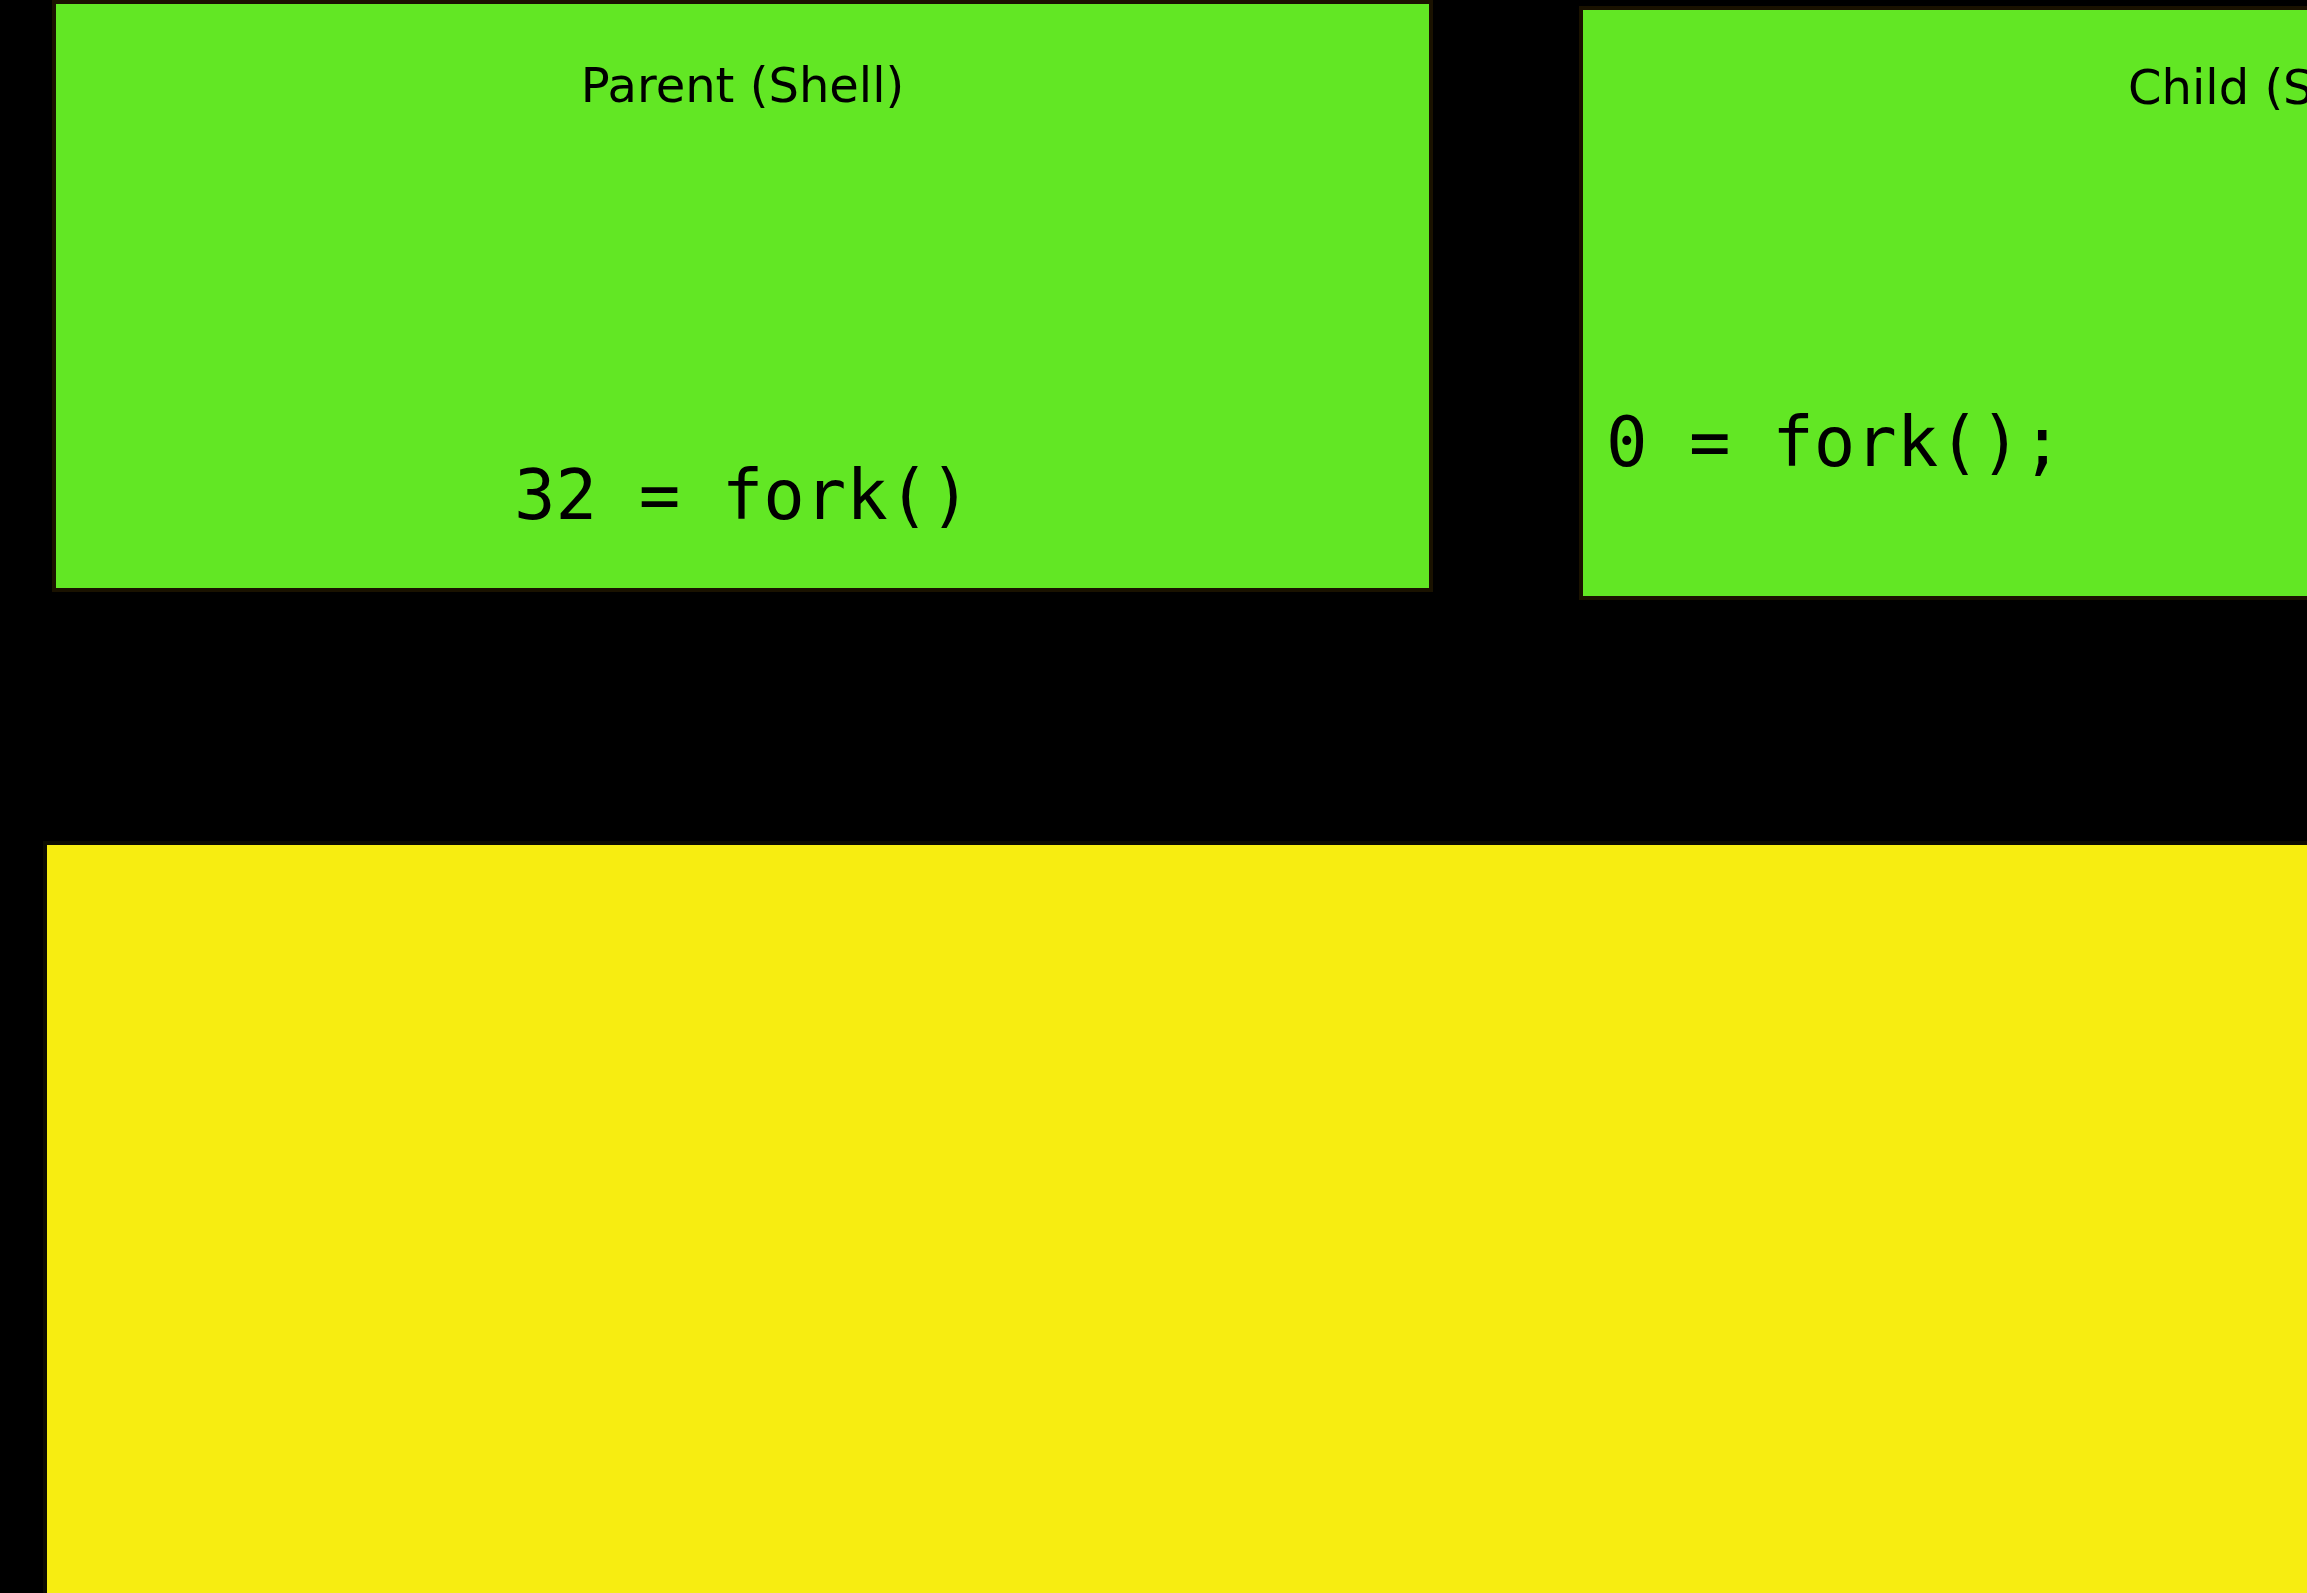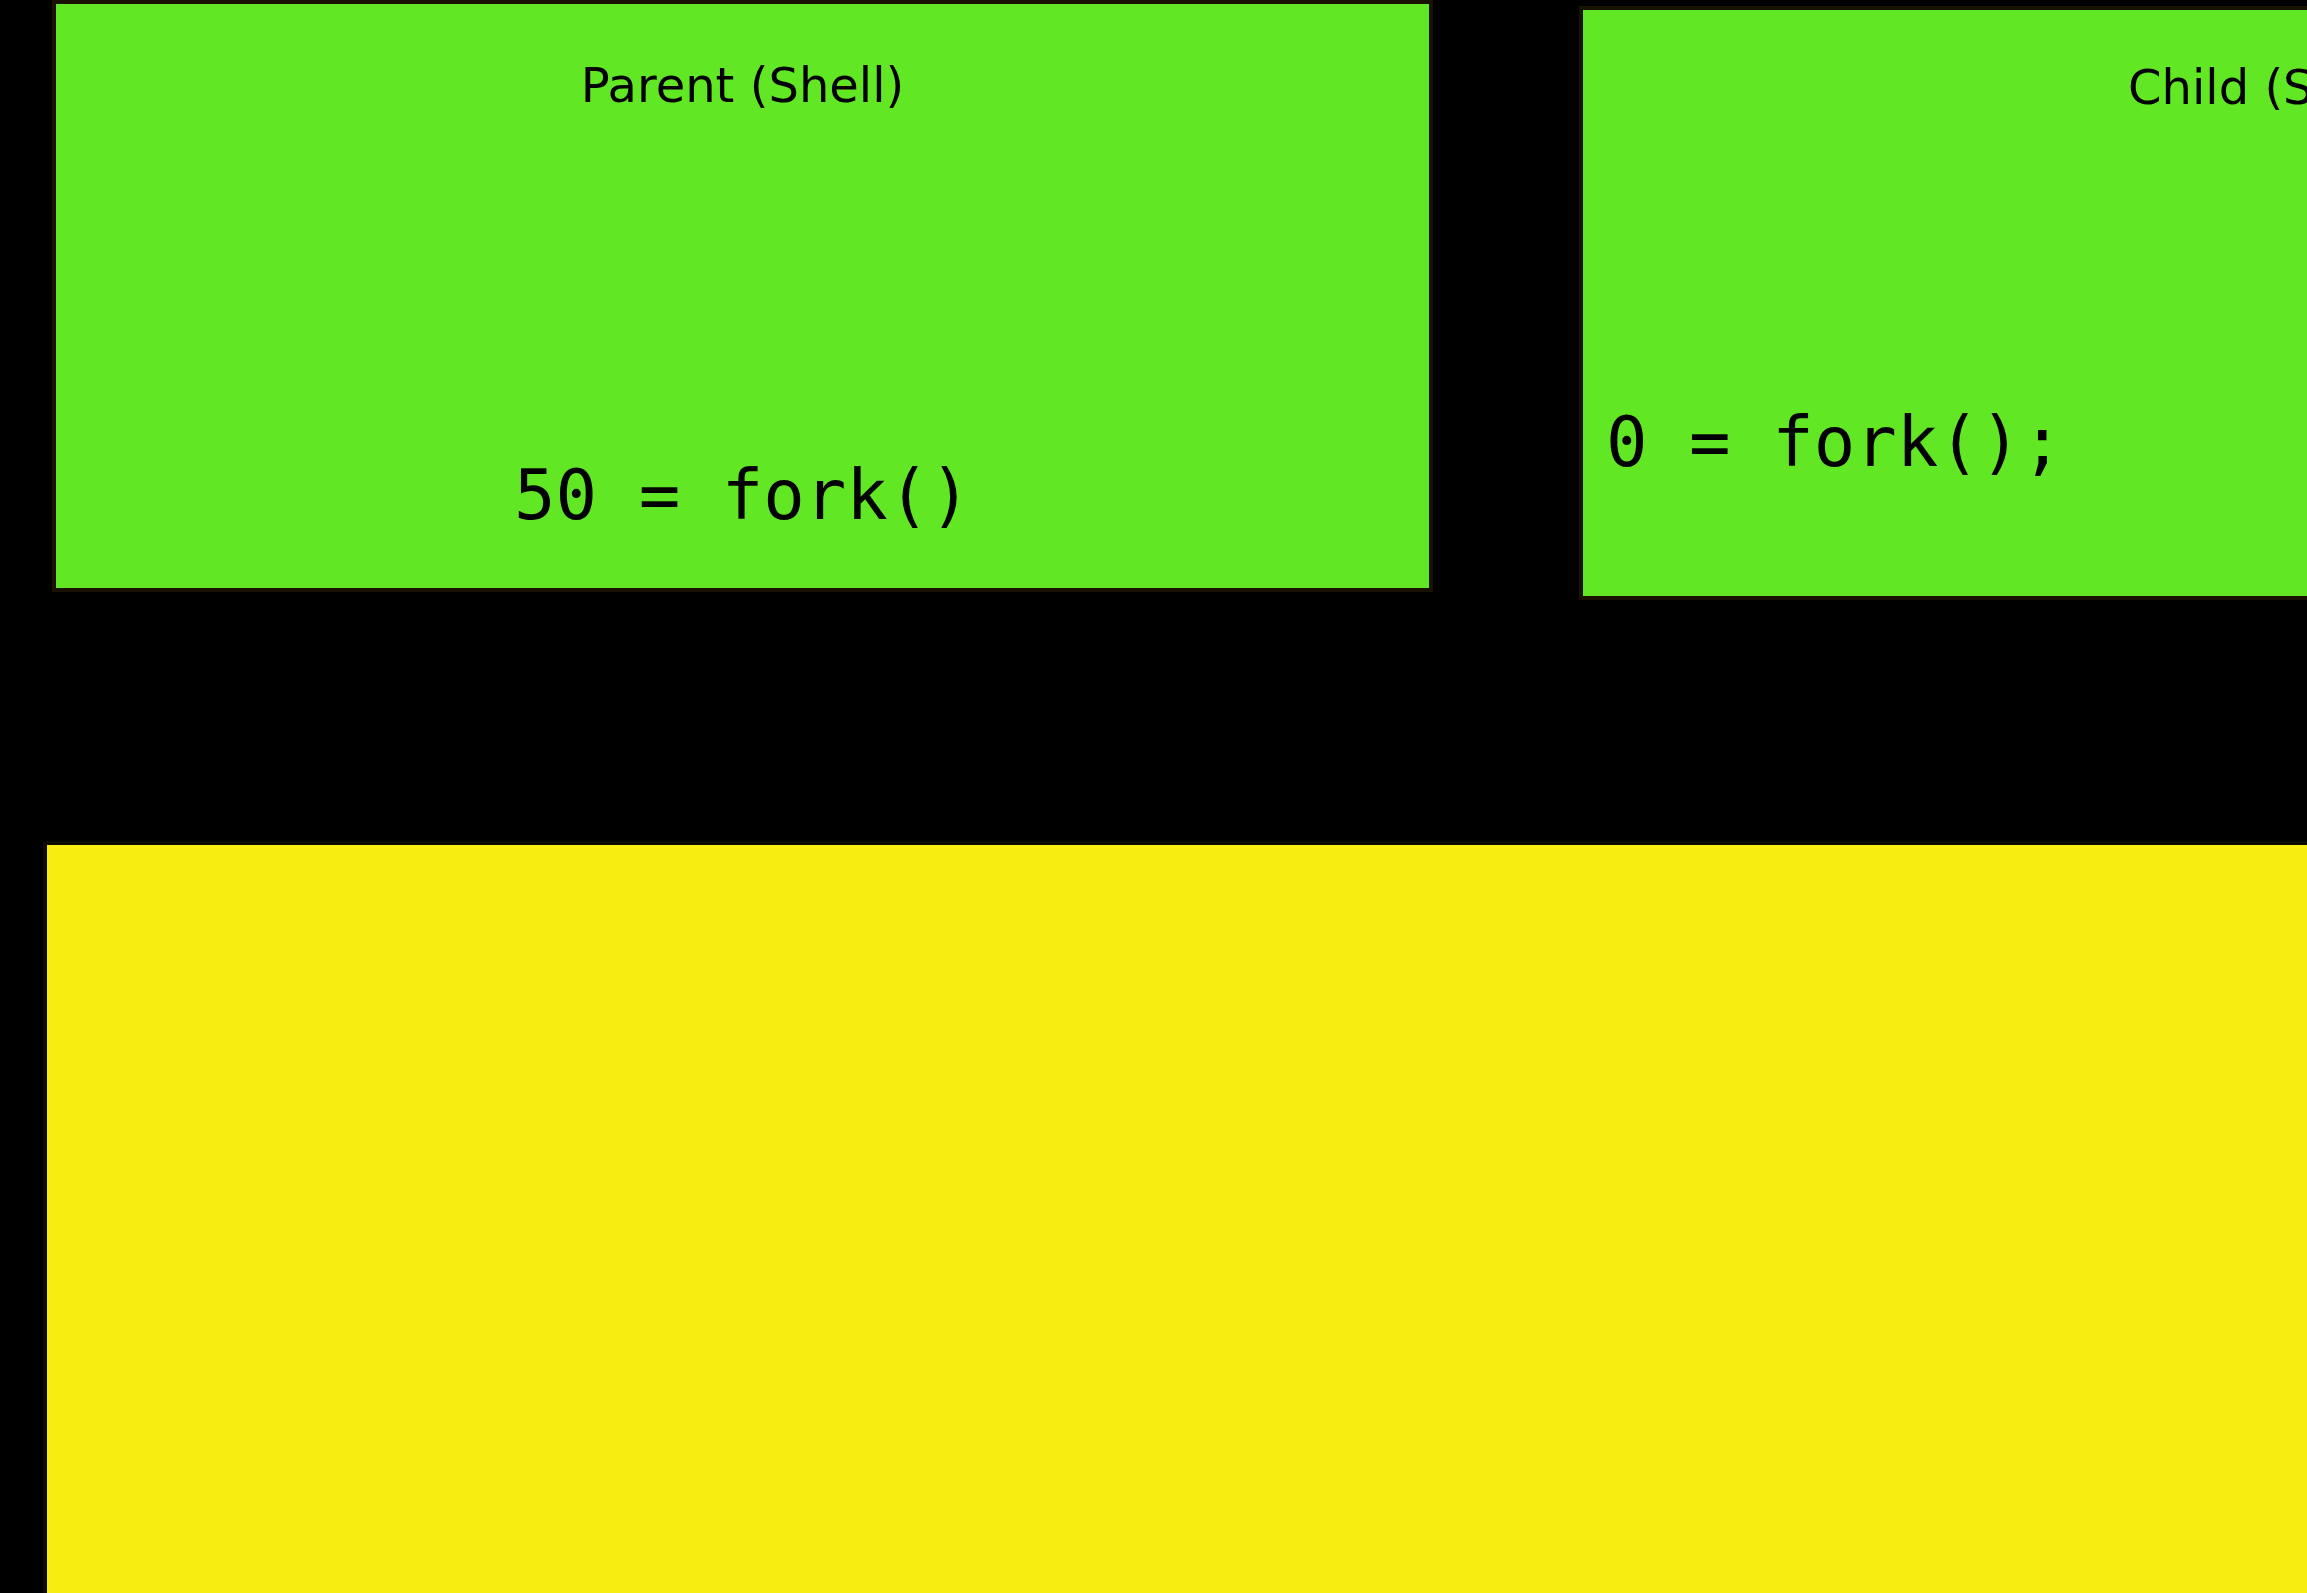--- a/index.html
+++ b/index.html
@@ -109,21 +109,21 @@
   }
 </style>
 </head>
 <body style="background: rgb(0, 0, 0);">
 
 <div id="canvas" style="--bg: #000000;">
 
   <div class="box box-green" id="parent-box" style="background: rgb(98, 231, 36); border-color: rgb(26, 18, 0);">
     <div class="proc-title" id="parent-title" style="color: rgb(0, 0, 0);">Parent (Shell)</div>
     <div class="code" id="parent-code" style="color: rgb(0, 0, 0);">
-      <span class="code-line">50 = fork()</span>
+      <span class="code-line">32 = fork()</span>
     </div>
   </div>
 
   <div class="box box-green" id="child-box" style="background: rgb(98, 231, 36); border-color: rgb(26, 18, 0);">
     <div class="proc-title" id="child-title" style="color: rgb(0, 0, 0);">Child (Shell)</div>
     <div class="code" id="child-code" style="color: rgb(0, 0, 0);">
       <span class="code-line">0 = fork();</span>
       <span class="code-line">exec("/bin/wc", argv);</span>
     </div>
   </div>

